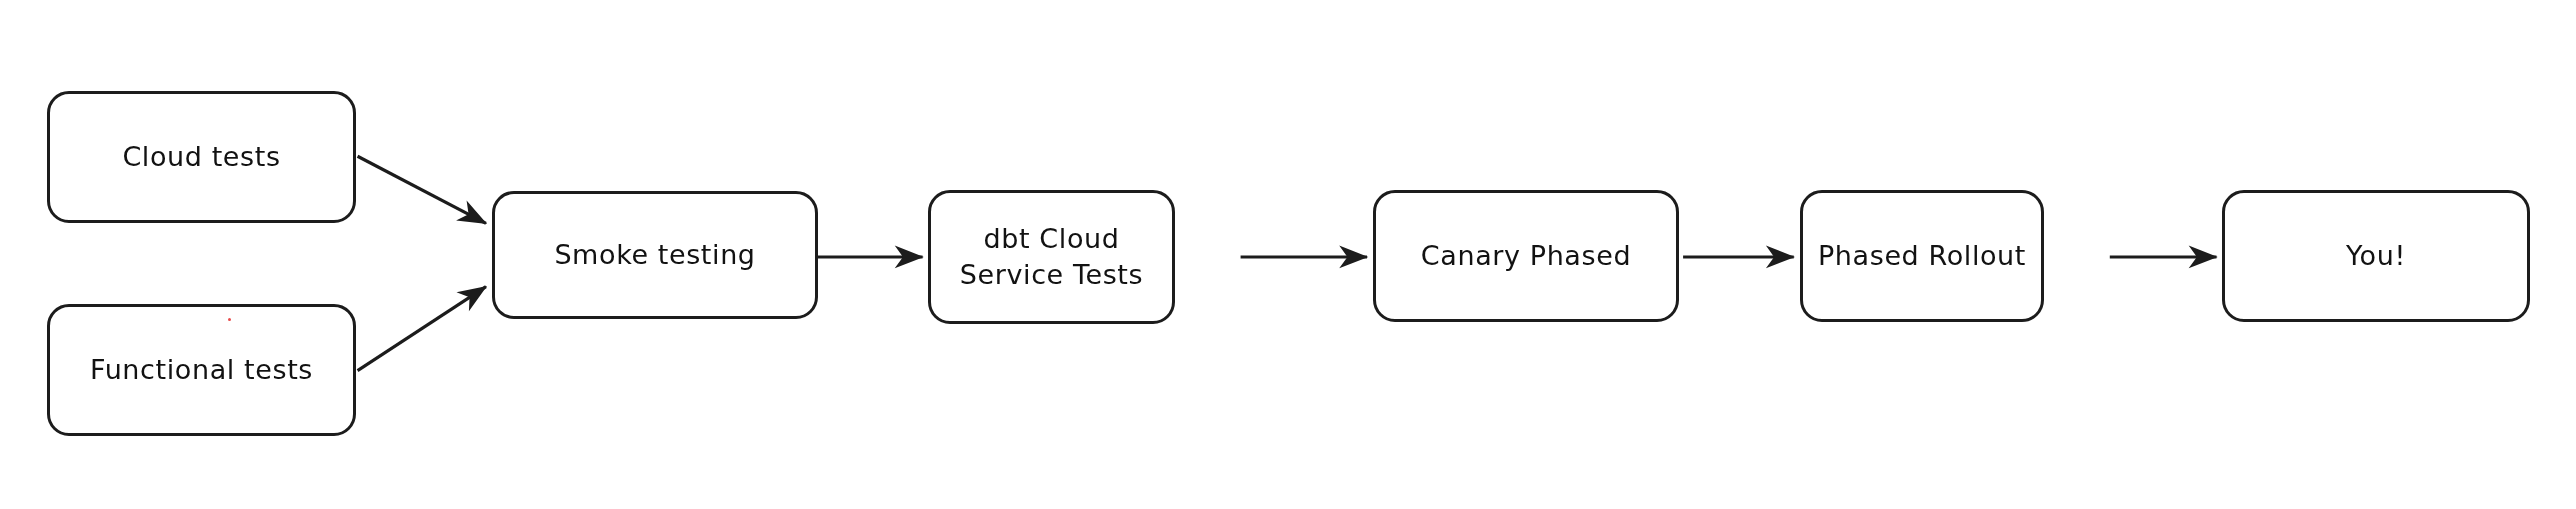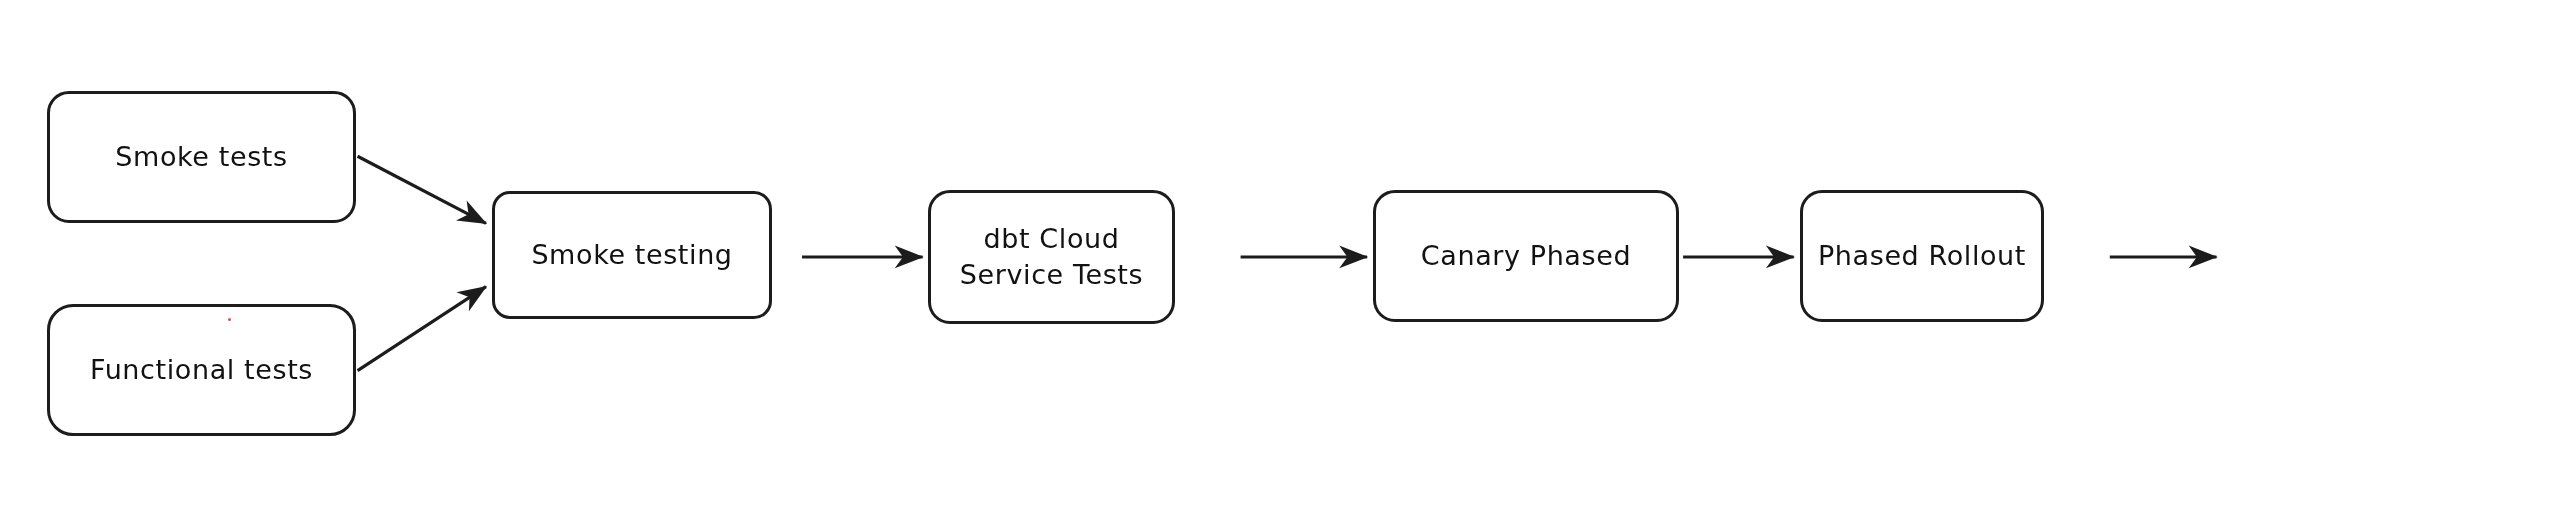--- a/index.html
+++ b/index.html
@@ -71,41 +71,44 @@
         <line x1="362" y1="158" x2="492" y2="226" stroke="#1c1c1c" stroke-width="3.2" marker-end="url(#arrowhead)"></line>
         <line x1="362" y1="375" x2="492" y2="290" stroke="#1c1c1c" stroke-width="3.2" marker-end="url(#arrowhead)"></line>
         <line x1="812" y1="260" x2="934" y2="260" stroke="#1c1c1c" stroke-width="3.2" marker-end="url(#arrowhead)"></line>
         <line x1="1256" y1="260" x2="1384" y2="260" stroke="#1c1c1c" stroke-width="3.2" marker-end="url(#arrowhead)"></line>
         <line x1="1704" y1="260" x2="1816" y2="260" stroke="#1c1c1c" stroke-width="3.2" marker-end="url(#arrowhead)"></line>
         <line x1="2136" y1="260" x2="2244" y2="260" stroke="#1c1c1c" stroke-width="3.2" marker-end="url(#arrowhead)"></line>
       </g>
   </svg>
 
   <div class="node" style="left: 47px; top: 91px; width: 309px; height: 132px;">
-    <span class="node-label">Smoke tests</span>
+    <span class="node-label">Cloud tests</span>
   </div>
 
-  <div class="node" style="left: 47px; top: 304px; width: 309px; height: 132px; border-radius: 26px;">
+  <div class="node" style="left: 47px; top: 304px; width: 309px; height: 132px;">
     <span class="node-label">Functional tests</span>
   </div>
 
-  <div class="node" style="left: 492px; top: 191px; width: 280px; height: 128px; border-radius: 18px;">
+  <div class="node" style="left: 492px; top: 191px; width: 326px; height: 128px;">
     <span class="node-label">Smoke testing</span>
   </div>
 
   <div class="node" style="left: 928px; top: 190px; width: 247px; height: 134px;">
     <span class="node-label">dbt Cloud
 Service Tests</span>
   </div>
 
   <div class="node" style="left: 1373px; top: 190px; width: 306px; height: 132px;">
     <span class="node-label">Canary Phased</span>
   </div>
 
   <div class="node" style="left: 1800px; top: 190px; width: 244px; height: 132px;">
     <span class="node-label">Phased Rollout</span>
   </div>
 
+  <div class="node" style="left: 2222px; top: 190px; width: 308px; height: 132px;">
+    <span class="node-label">You!</span>
+  </div>
 
   <div class="artifact-dot" style="left:228px; top:318px;"></div>
 
 </div>
 
 
 </body></html>

